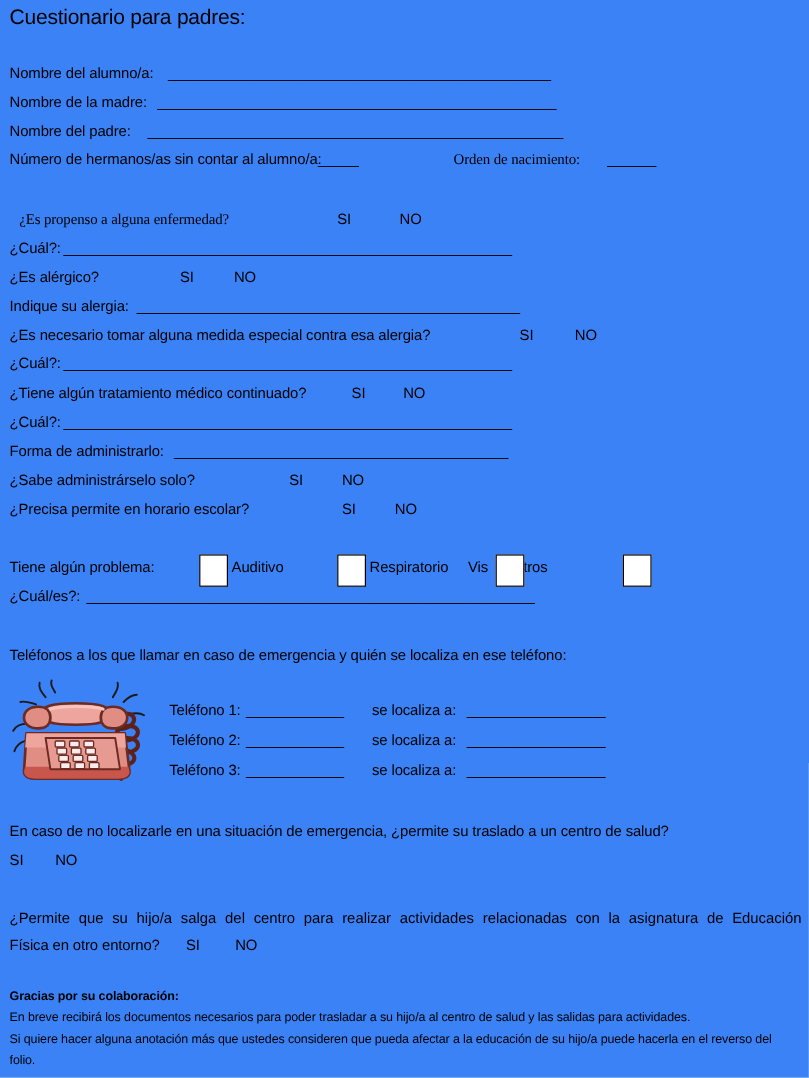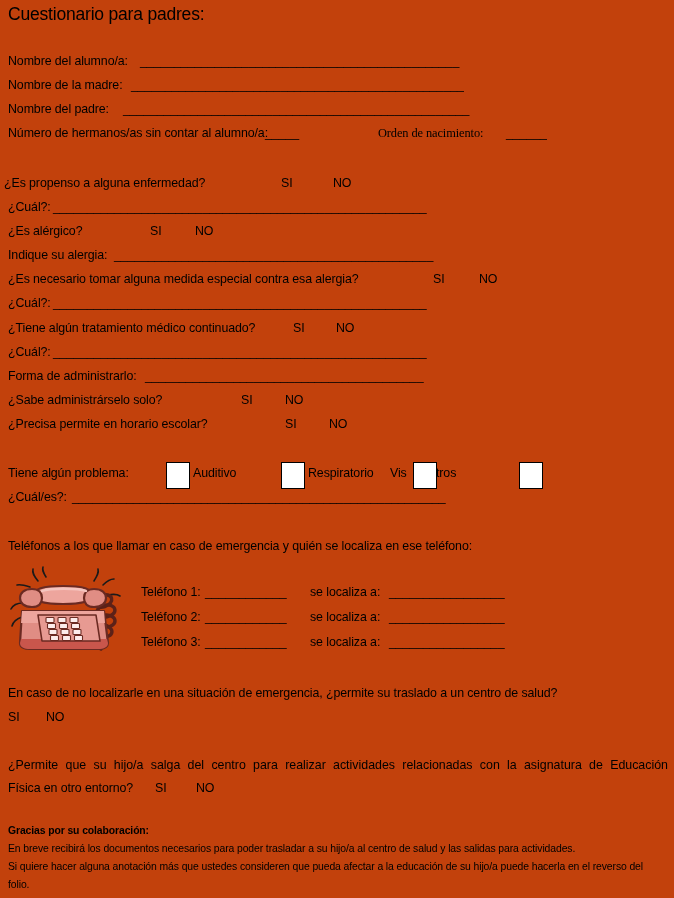--- a/index.html
+++ b/index.html
@@ -13,21 +13,21 @@
     position: relative;
     font-family: "Liberation Sans", sans-serif;
     color: #000000;
     overflow: hidden;
   }
   .page {
     position: absolute;
     left: 0; top: 0;
     width: 674px;
     height: 898px;
-    background: #c2410c;
+    background: #3b82f6;
   }
 
   
   .t {
     position: absolute;
     white-space: pre;
     font-size: 12.4px;
     line-height: 14px;
     letter-spacing: -0.1px;
   }
@@ -85,21 +85,21 @@
   <div class="t" style="left:131px; top:78px;">_________________________________________________</div>
 
   <div class="t" style="left:8px; top:102px;">Nombre del padre:</div>
   <div class="t" style="left:8px; top:126px;">Número de hermanos/as sin contar al alumno/a:</div>
 
   <div class="t" style="left:123px; top:102px;">___________________________________________________</div>
   <div class="t" style="left:265px; top:126px;">_____</div>
   <div class="t" style="left:378px; top:126px;font-family:Liberation Serif, serif;">Orden de nacimiento:</div>
   <div class="t" style="left:506px; top:126px;">______</div>
 
-  <div class="t" style="left:4px; top:176px;">¿Es propenso a alguna enfermedad?</div>
+  <div class="t" style="left:16px; top:176px;font-family:Liberation Serif, serif;">¿Es propenso a alguna enfermedad?</div>
   <div class="t" style="left:281px; top:176px;">SI</div>
   <div class="t" style="left:333px; top:176px;">NO</div>
 
   <div class="t" style="left:8px; top:200px;">¿Cuál?:</div>
   <div class="t" style="left:53px; top:200px;">_______________________________________________________</div>
 
   <div class="t" style="left:8px; top:224px;">¿Es alérgico?</div>
   <div class="t" style="left:150px; top:224px;">SI</div>
   <div class="t" style="left:195px; top:224px;">NO</div>
 

